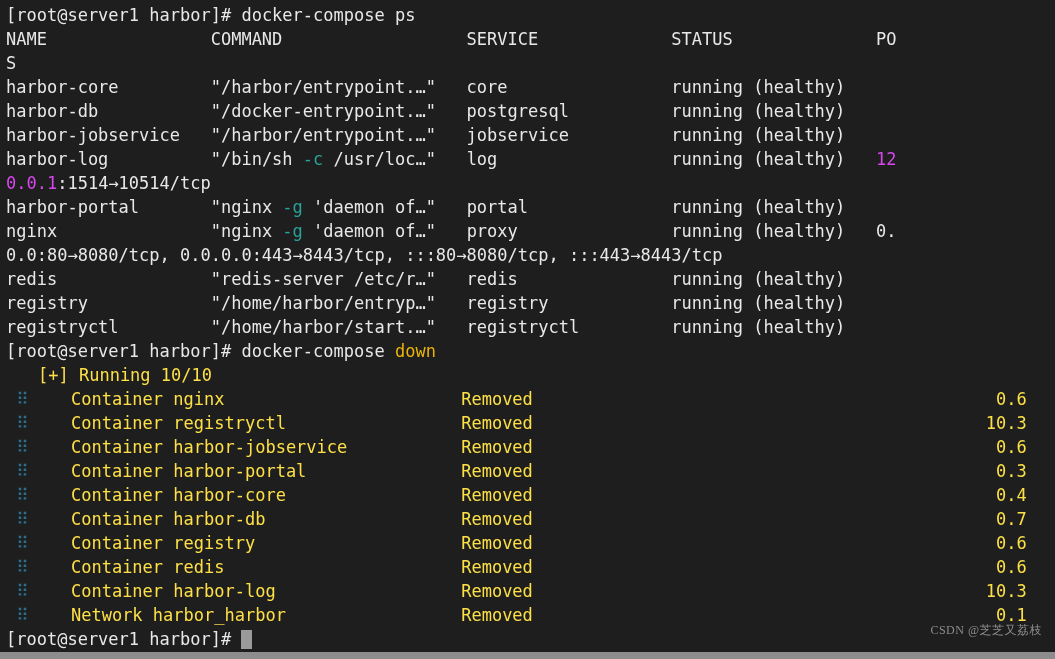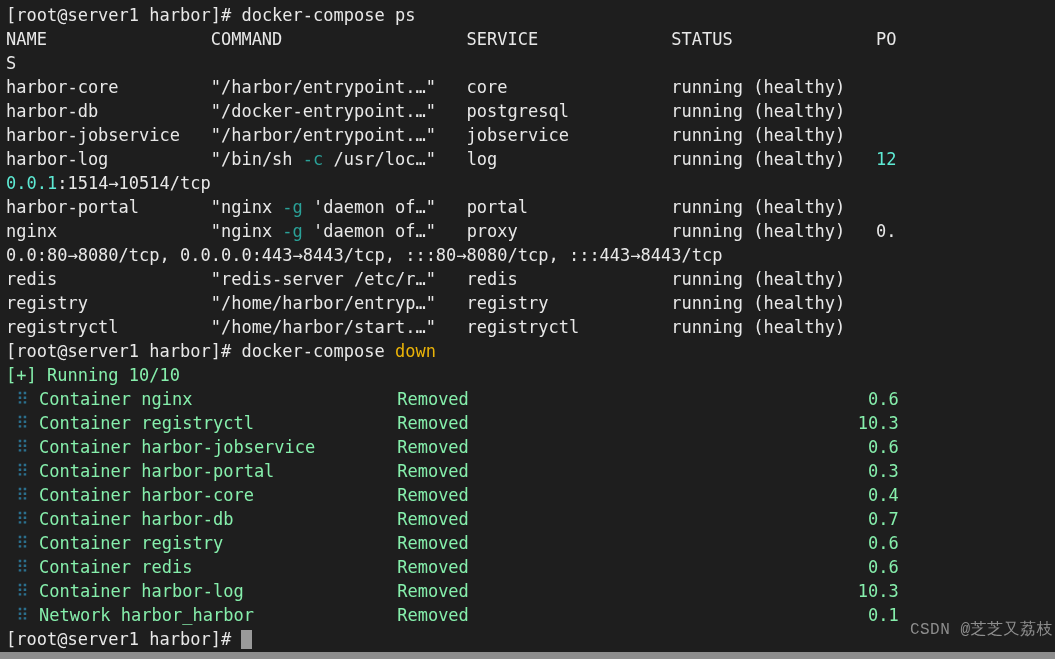--- a/index.html
+++ b/index.html
@@ -29,39 +29,39 @@
     padding: 3px 0 0 6px;
     box-sizing: border-box;
     white-space: pre;
   }
   .row {
     height: 24px;
     white-space: pre;
     display: block;
   }
   .w   { color: #e8e8e8; }        
-  .cy  { color: #86efac; }        
+  .cy  { color: #fde047; margin-left: 32px; }        
   .cy2 { color: #2aa198; }        
-  .mg  { color: #5eead4; }        
+  .mg  { color: #d946ef; }        
   .rd  { color: #eab308; }        
   .dim { color: #2b6f8d; }        
   .cursor {
     display: inline-block;
     width: 11px;
     height: 19px;
     background: #9a9a9a;
     vertical-align: -4px;
   }
   #watermark {
     position: absolute;
-    right: 2px;
+    right: 13px;
     bottom: 17px;
     color: #8e8e8e;
-    font-family: Liberation Mono, monospace;
-    font-size: 16px;
+    font-family: Liberation Serif, serif;
+    font-size: 12px;
     letter-spacing: 0.5px;
     white-space: pre;
   }
   #scrollbar-track {
     position: absolute;
     left: 0;
     bottom: 0;
     width: 1055px;
     height: 7px;
     background: #3a3a3a;

